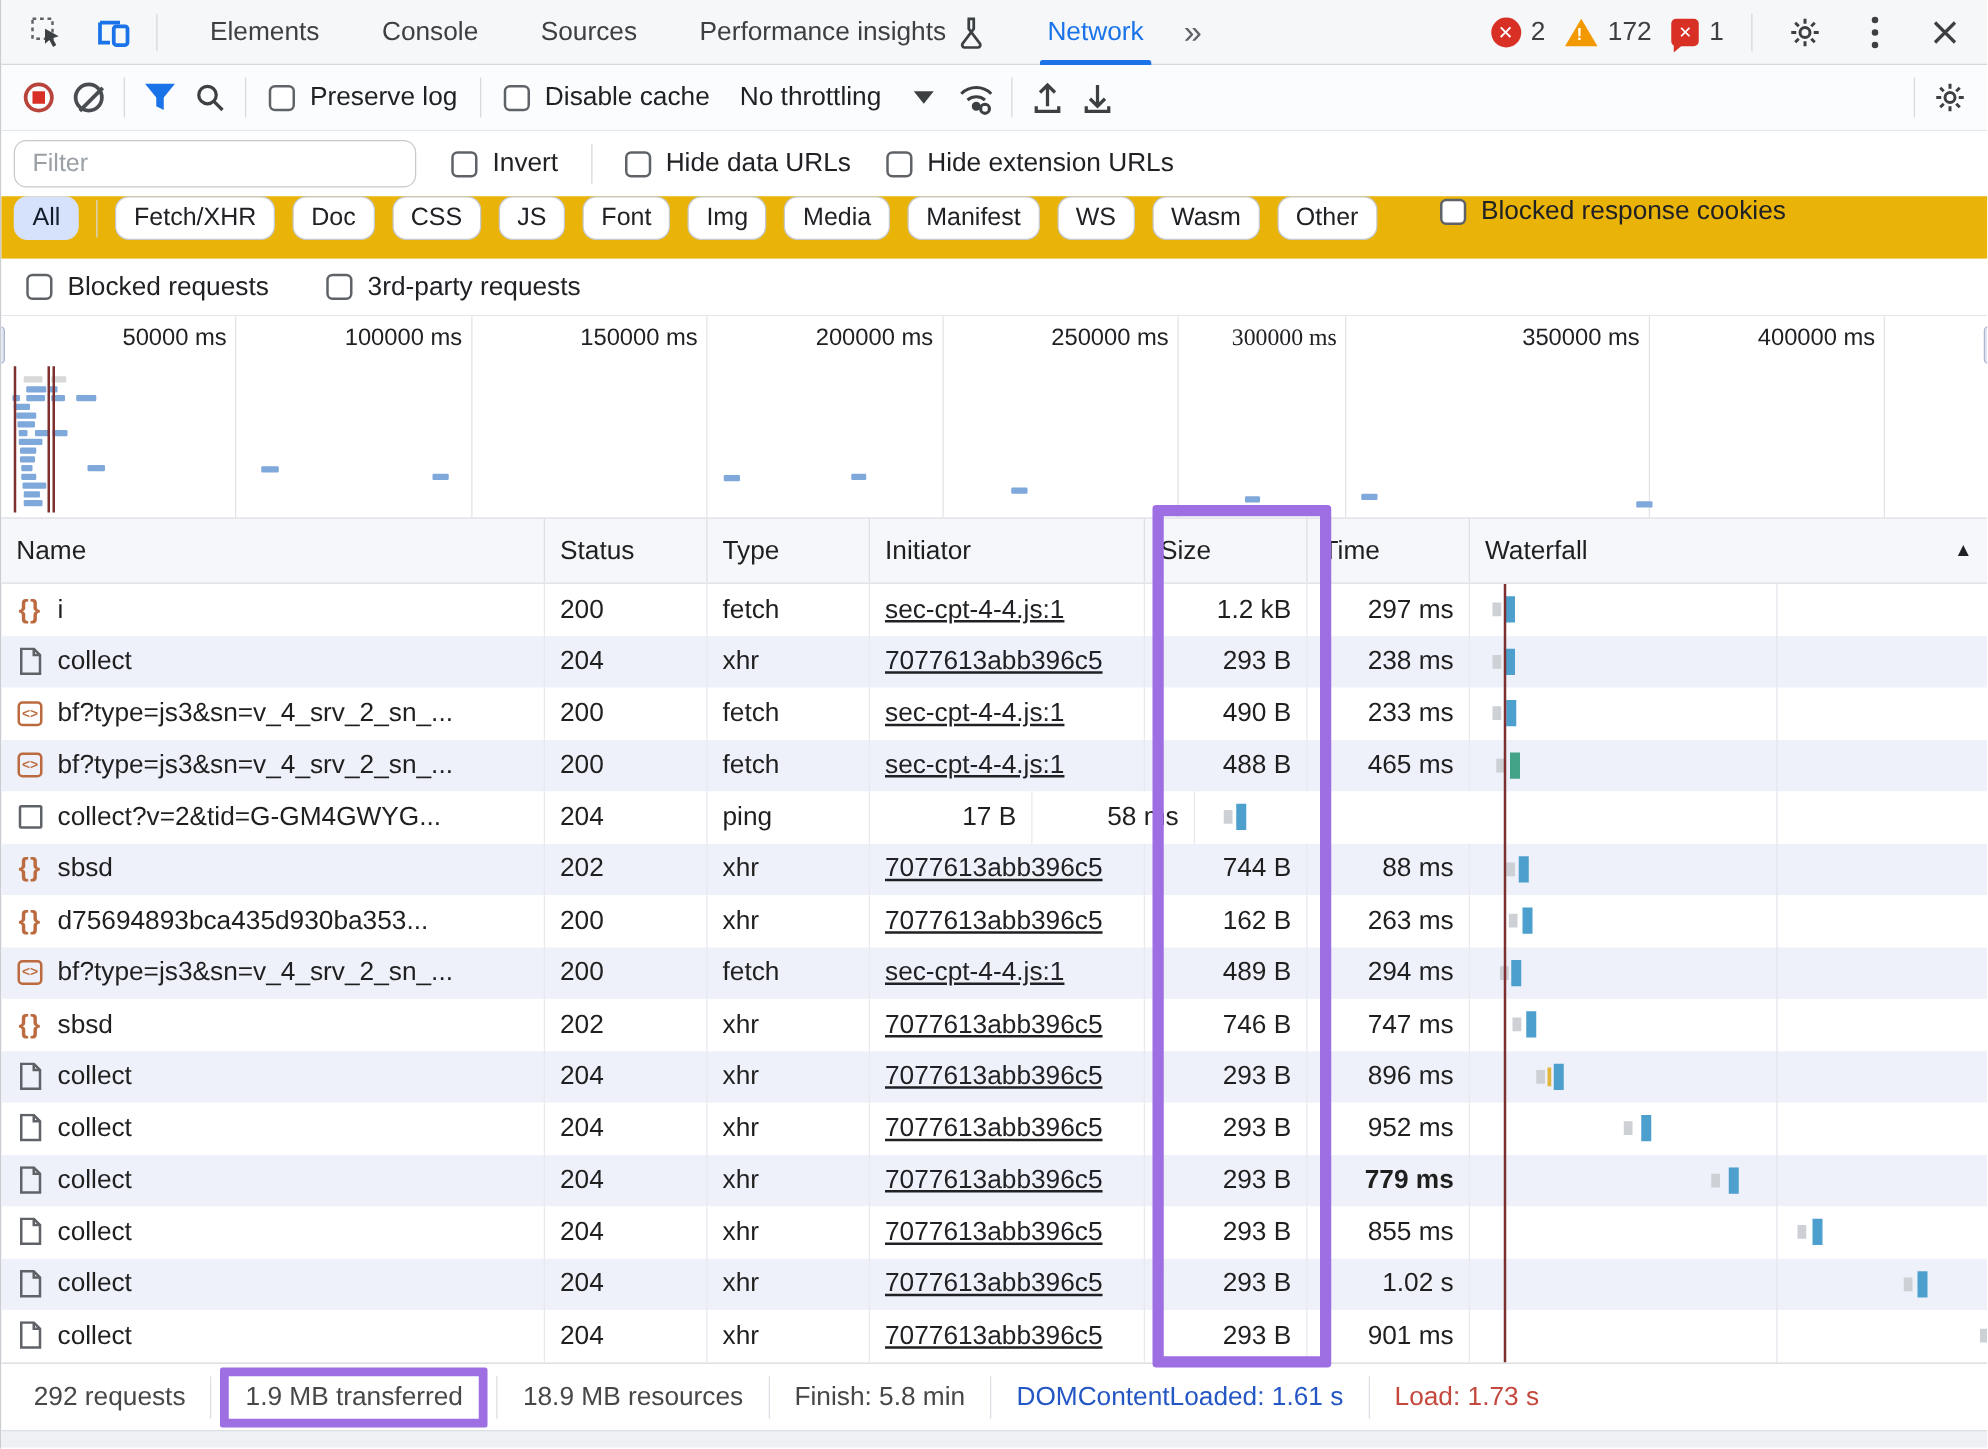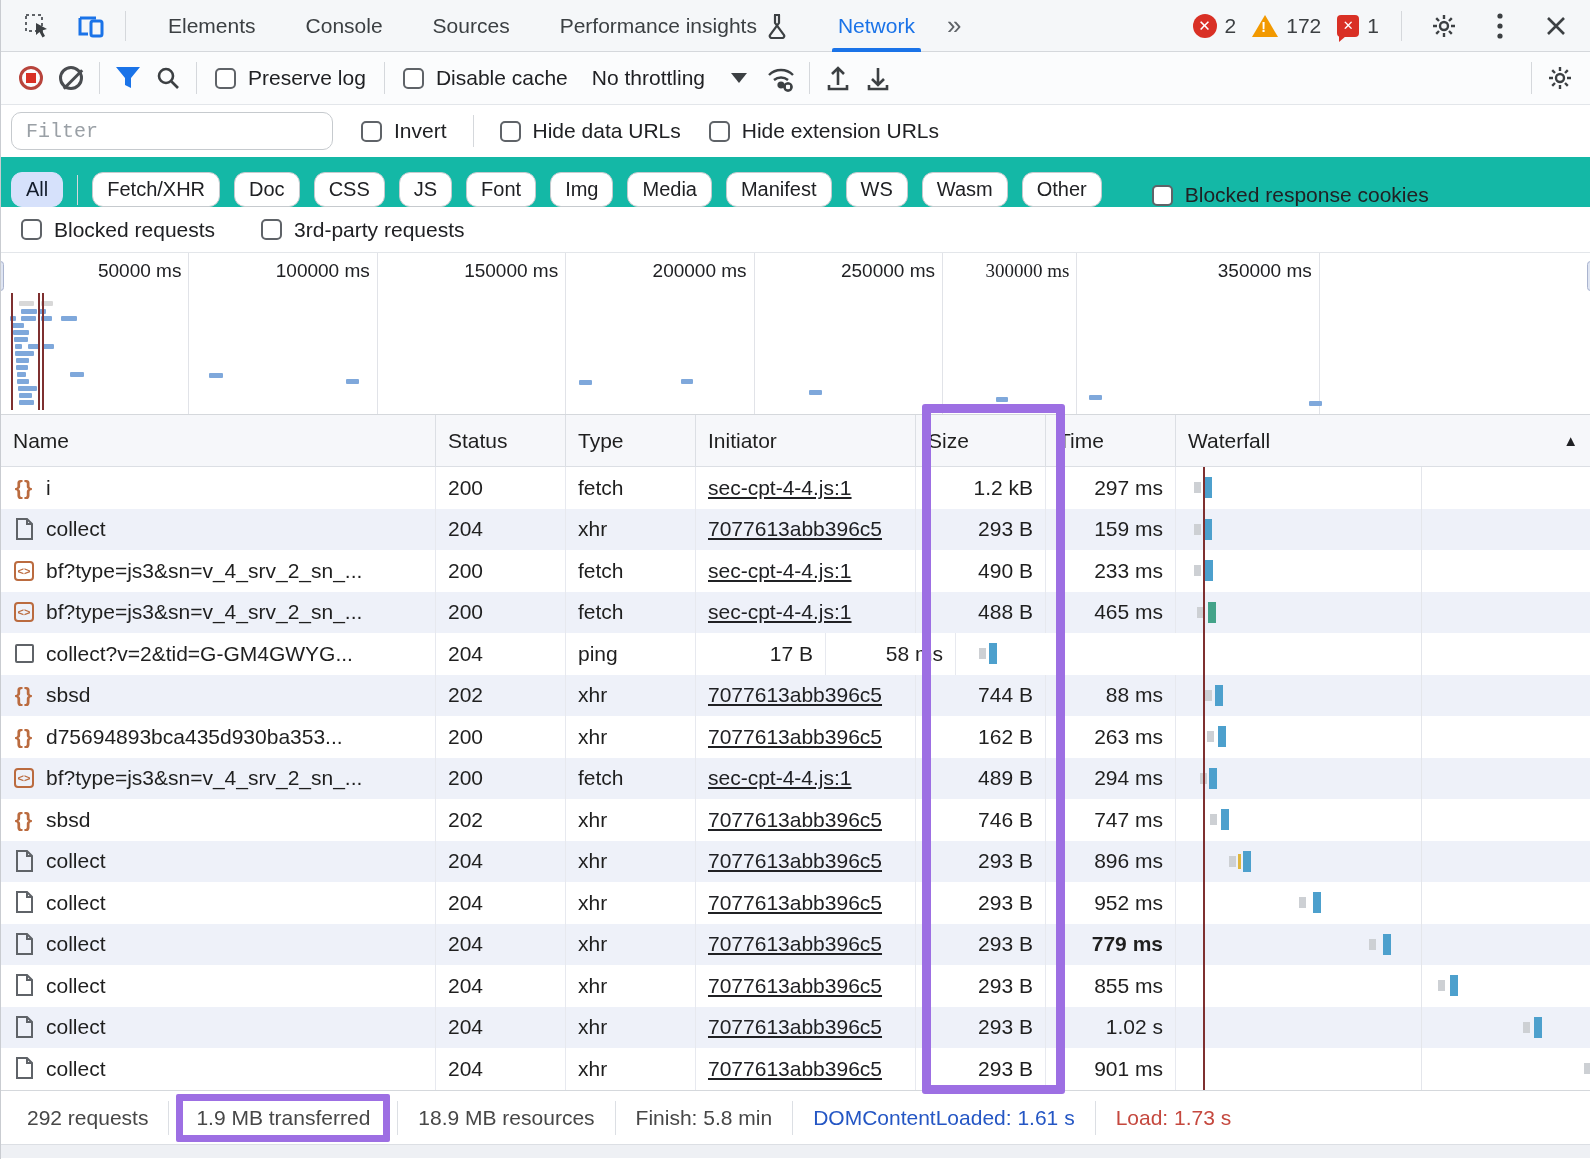--- a/index.html
+++ b/index.html
@@ -33,25 +33,25 @@
   .clear { width:24px; height:24px; border:3px solid #494c50; border-radius:50%; position:relative; }
   .clear::after { content:""; position:absolute; left:-2px; top:9px; width:26px; height:3px; background:#494c50; transform:rotate(-45deg); }
   .chk { width:21px; height:21px; border:2px solid #5f6368; border-radius:5px; background:#fff; flex:none; }
   .chk-item { display:flex; align-items:center; gap:12px; font-size:21px; color:#202124; margin:0 10px; }
   .dropdown { display:flex; align-items:center; gap:26px; font-size:21px; color:#202124; margin:0 14px; }
   .caret { width:0; height:0; border-left:8px solid transparent; border-right:8px solid transparent; border-top:10px solid #3c4043; }
   .toolbar-spacer { flex:1; }
 
   
   .filter-row { height:52px; display:flex; align-items:center; padding:0 10px; background:#fff; }
-  .filter-input { width:322px; height:38px; border:1px solid #c6cace; border-radius:10px; padding:4px 14px; font-size:20px; color:#4c1d95; font-family:Liberation Mono, monospace; }
+  .filter-input { width:322px; height:38px; border:1px solid #c6cace; border-radius:10px; padding:4px 14px; font-size:20px; color:#4c1d95; font-family:Liberation Sans, sans-serif; }
   .filter-input::placeholder { color:#9aa0a6; }
 
   
-  .chips-row { height:50px; display:flex; align-items:flex-end; padding:0 10px; background:#14b8a6; gap:14px; }
+  .chips-row { height:50px; display:flex; align-items:flex-start; padding:0 10px; background:#eab308; gap:14px; }
   .chip { border:1px solid #c6cace; border-radius:11px; padding:5px 14px; font-size:20px; color:#202124; background:#fff; white-space:nowrap; }
   .chip.selected { background:#d6e1fb; border-color:#d6e1fb; color:#131c2b; }
   .chip-divider { width:1px; height:30px; background:#d5d8dc; }
 
   .blocked-row { height:46px; display:flex; align-items:center; padding:0 10px; background:#fff; gap:26px; border-bottom:1px solid #e3e6ea; }
 
   
   .overview { position:relative; height:162px; background:#fff; border-bottom:1px solid #d5d8dc; overflow:hidden; }
   .ov-seg { position:absolute; top:0; bottom:0; border-right:1px solid #e1e3e8; }
   .ov-label { position:absolute; top:7px; right:7px; font-size:19px; color:#202124; white-space:nowrap; }
@@ -310,20 +310,23 @@
       </div>
       <div class="ov-seg" style="left: 753.6px; width: 188.4px;">
         <span class="ov-label">250000 ms</span>
       </div>
       <div class="ov-seg" style="left: 888px; width: 188.4px; font-family: Liberation Serif, serif;">
         <span class="ov-label">300000 ms</span>
       </div>
       <div class="ov-seg" style="left: 1130.4px; width: 188.4px;">
         <span class="ov-label">350000 ms</span>
       </div>
+      <div class="ov-seg" style="left: 1318.8px; width: 188.4px;">
+        <span class="ov-label">400000 ms</span>
+      </div>
       <div class="ov-bar" style="left: 18px; top: 48px; width: 15px; height: 5px; background: rgb(216, 216, 216);"></div>
       <div class="ov-bar" style="left: 40px; top: 48px; width: 12px; height: 5px; background: rgb(216, 216, 216);"></div>
       <div class="ov-bar" style="left: 20px; top: 56px; width: 16px; height: 5px; background: rgb(127, 168, 219);"></div>
       <div class="ov-bar" style="left: 38px; top: 56px; width: 7px; height: 5px; background: rgb(127, 168, 219);"></div>
       <div class="ov-bar" style="left: 9px; top: 63px; width: 6px; height: 5px; background: rgb(127, 168, 219);"></div>
       <div class="ov-bar" style="left: 20px; top: 63px; width: 15px; height: 5px; background: rgb(127, 168, 219);"></div>
       <div class="ov-bar" style="left: 40px; top: 63px; width: 11px; height: 5px; background: rgb(127, 168, 219);"></div>
       <div class="ov-bar" style="left: 60px; top: 63px; width: 16px; height: 5px; background: rgb(127, 168, 219);"></div>
       <div class="ov-bar" style="left: 10px; top: 70px; width: 13px; height: 5px; background: rgb(127, 168, 219);"></div>
       <div class="ov-bar" style="left: 12px; top: 77px; width: 16px; height: 5px; background: rgb(127, 168, 219);"></div>
@@ -407,21 +410,21 @@
             </svg>
           </span>
       <span class="nm">collect</span>
     </div>
     <div class="td" style="width: 130px;">204</div>
     <div class="td" style="width: 130px;">xhr</div>
     <div class="td" style="width: 220px;">
           <span class="init-link">7077613abb396c5</span>
         </div>
     <div class="td num" style="width: 130px;">293 B</div>
-    <div class="td num" style="width: 130px;">159 ms</div>
+    <div class="td num" style="width: 130px;">238 ms</div>
     <div class="td wf-cell">
           <span class="wf-gray" style="left: 18px; background: rgb(205, 208, 212);"></span>
           <span class="wf-bar" style="left: 28px; background: rgb(77, 160, 205);"></span>
         </div>
   </div>
       <div class="tr">
     <div class="td name-cell" style="width: 435px;">
       <span class="row-icon">
             <span class="script-box">&lt;&gt;</span>
           </span>

